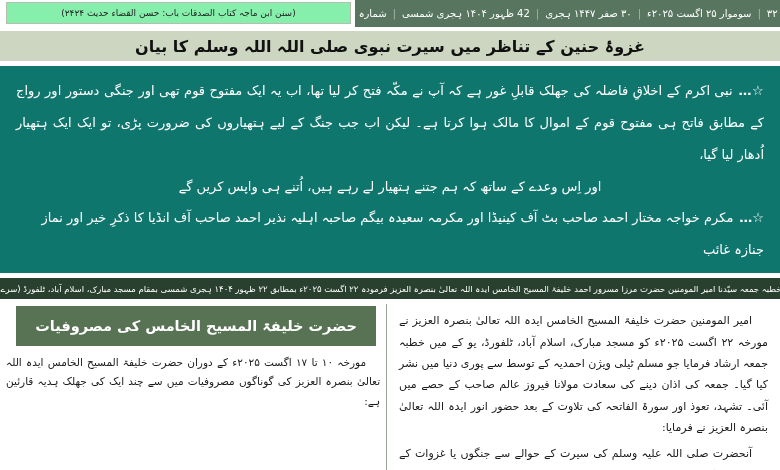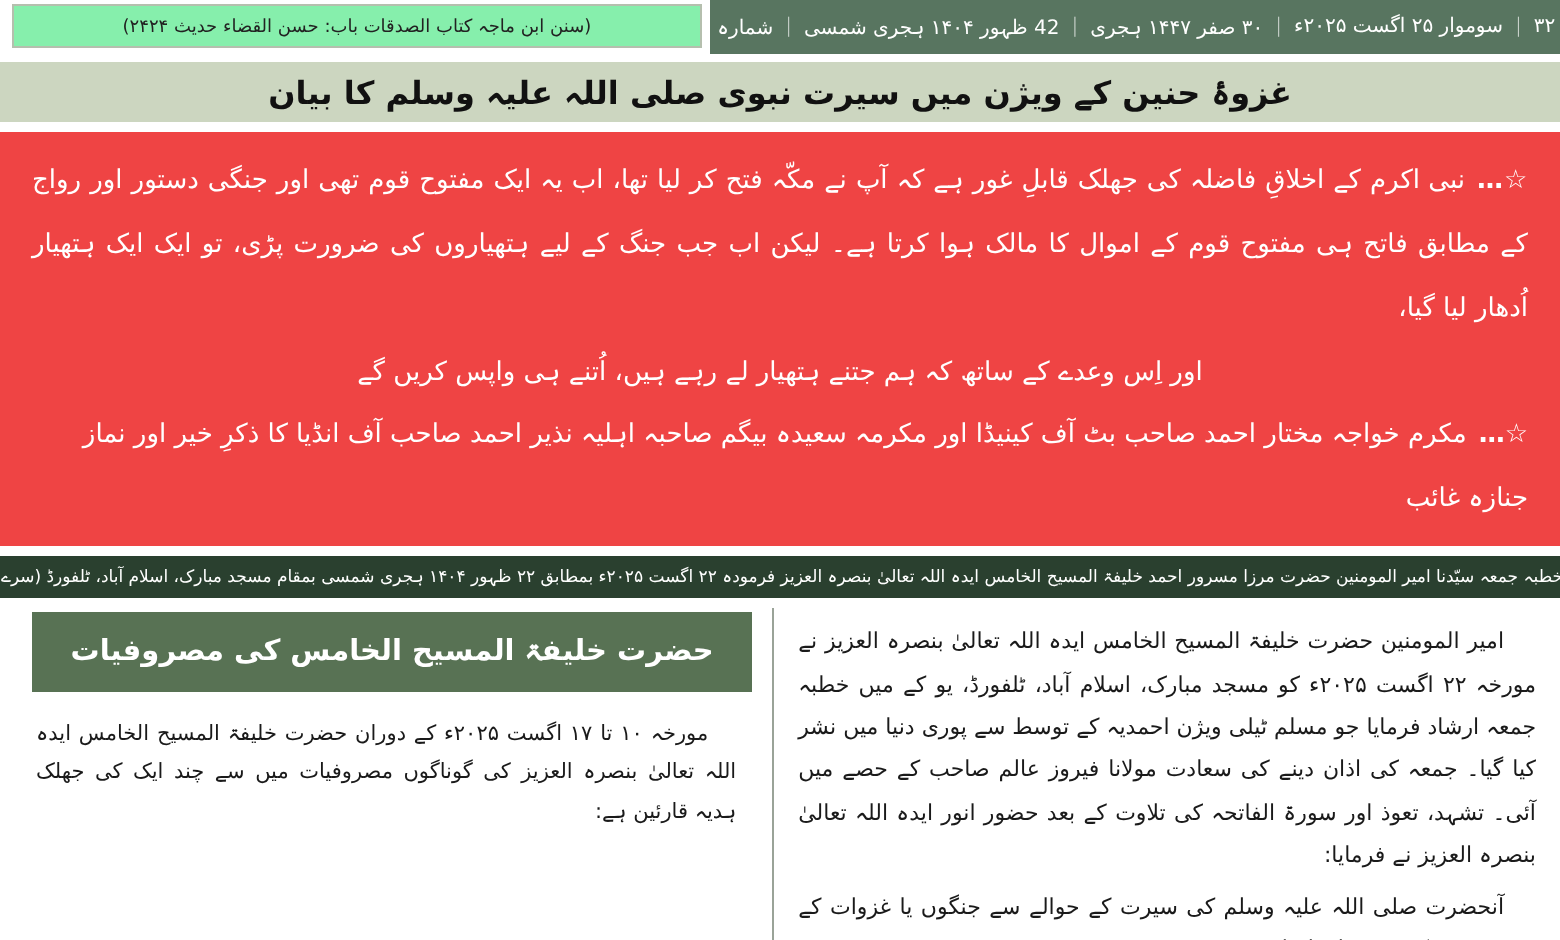--- a/index.html
+++ b/index.html
@@ -58,21 +58,21 @@
     display: flex;
     align-items: center;
     justify-content: center;
     font-size: 16px;
     font-weight: bold;
     color: #111;
   }
   
   .quote-box {
     margin-top: 5px;
-    background: #ef4444;
+    background: #0f766e;
     color: #ffffff;
     padding: 9px 16px 7px 16px;
     font-size: 13px;
     line-height: 2.45;
     min-height: 160px;
   }
   .quote-box p { margin: 0; }
   .q-justify { text-align: justify; }
   .q-center  { text-align: center; }
   .q-start   { }
@@ -129,21 +129,21 @@
     font-size: 14.5px;
     white-space: nowrap;
     overflow: hidden;
   }
   .eng-header .small-honorific {
     font-size: 8px;
     font-weight: normal;
     align-self: center;
     padding-top: 4px;
   }
-  .side-col p { margin: 12px; text-indent: 14px; }
+  .side-col p { margin: 0; text-indent: 14px; }
   .note {
     text-align: center;
     text-indent: 0 !important;
     padding: 0 20px;
   }
 </style>
 </head>
 <body>
 
 <div class="header-bar">
@@ -157,21 +157,21 @@
     <span>42 ظہور ۱۴۰۴ ہجری شمسی</span>
     <span class="sep">|</span>
     <span>شمارہ ۲۰۱</span>
   </div>
   <div class="ref-cell">
     <div class="ref-box">(سنن ابن ماجہ کتاب الصدقات باب: حسن القضاء حدیث ۲۴۲۴)</div>
   </div>
 </div>
 
 <div class="title-bar">
-  <span>غزوۂ حنین کے ویژن میں سیرت نبوی صلی اللہ علیہ وسلم کا بیان</span>
+  <span>غزوۂ حنین کے تناظر میں سیرت نبوی صلی اللہ اللہ وسلم کا بیان</span>
 </div>
 
 <div class="quote-box">
   <p class="q-justify"><span class="star">☆…</span><span>نبی اکرم کے اخلاقِ فاضلہ کی جھلک قابلِ غور ہے کہ آپ نے مکّہ فتح کر لیا تھا، اب یہ ایک مفتوح قوم تھی اور جنگی دستور اور رواج کے مطابق فاتح ہی مفتوح قوم کے اموال کا مالک ہوا کرتا ہے۔ لیکن اب جب جنگ کے لیے ہتھیاروں کی ضرورت پڑی، تو ایک ایک ہتھیار اُدھار لیا گیا،</span></p>
   <p class="q-center">اور اِس وعدے کے ساتھ کہ ہم جتنے ہتھیار لے رہے ہیں، اُتنے ہی واپس کریں گے</p>
   <p class="q-start"><span class="star">☆…</span><span>مکرم خواجہ مختار احمد صاحب بٹ آف کینیڈا اور مکرمہ سعیدہ بیگم صاحبہ اہلیہ نذیر احمد صاحب آف انڈیا کا ذکرِ خیر اور نماز جنازہ غائب</span></p>
 </div>
 
 <div class="khutba-bar">
   <span>خلاصہ خطبہ جمعہ سیّدنا امیر المومنین حضرت مرزا مسرور احمد خلیفۃ المسیح الخامس ایدہ اللہ تعالیٰ بنصرہ العزیز فرمودہ ۲۲ اگست ۲۰۲۵ء بمطابق ۲۲ ظہور ۱۴۰۴ ہجری شمسی بمقام مسجد مبارک، اسلام آباد، ٹلفورڈ (سرے)، یو کے</span>

